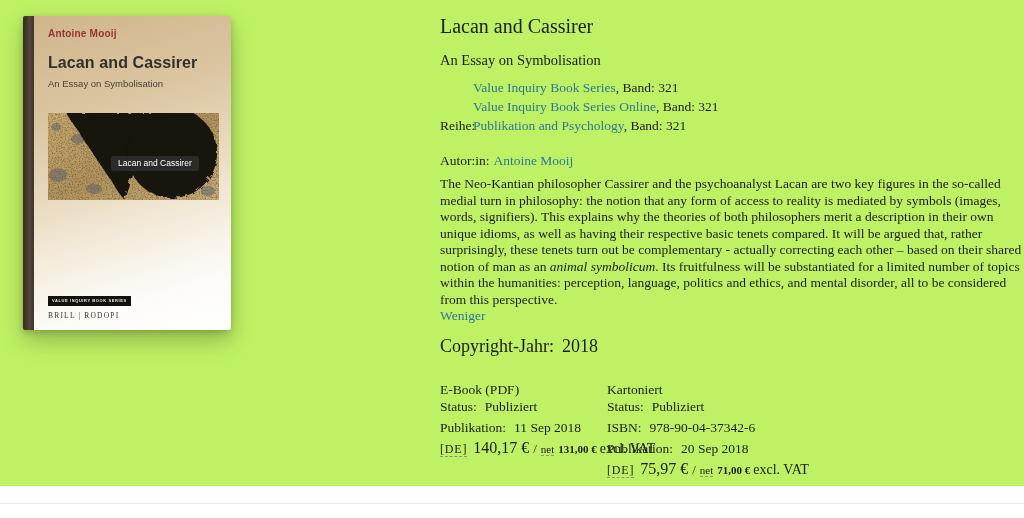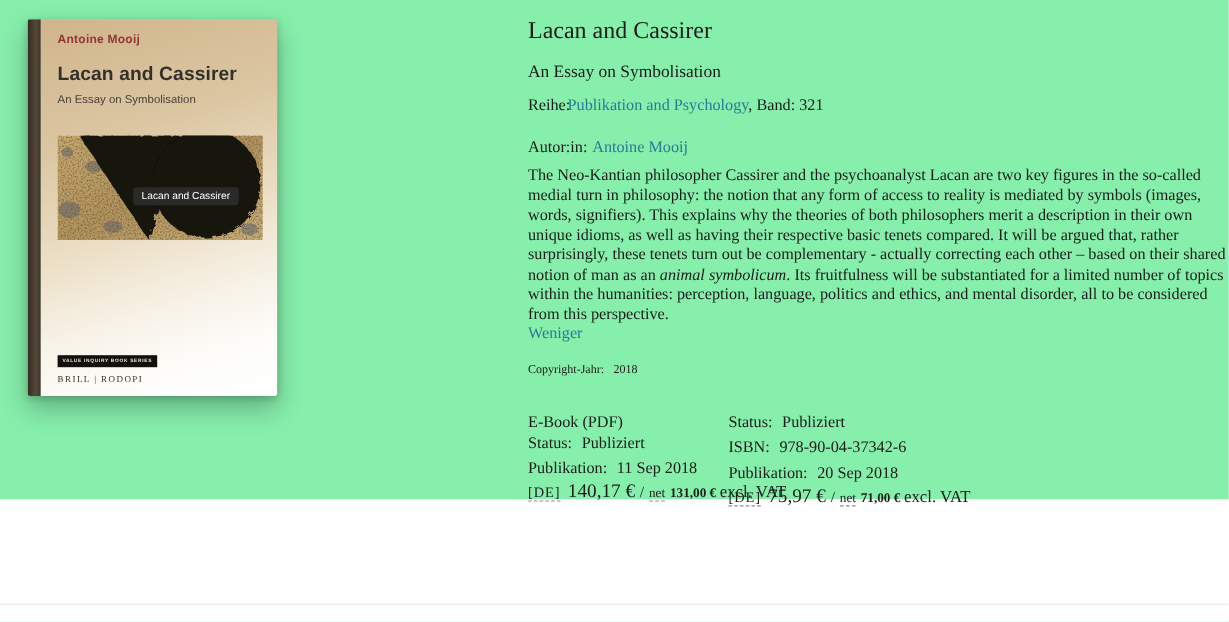--- a/index.html
+++ b/index.html
@@ -4,21 +4,21 @@
 <style>
   * { margin:0; padding:0; box-sizing:border-box; }
   html,body { background:#ffffff; }
   body {
     width:1024px; height:518px;
     font-family:"Liberation Serif","DejaVu Serif",serif;
     color:#1b1b19;
     position:relative;
     overflow:hidden;
   }
-  .page { position:relative; width:1024px; height:416px; background:#86efac; }
+  .page { position:relative; width:1024px; height:486px; background:#bef264; }
 
   
   .book-cover {
     position:absolute; left:23px; top:16px; width:208px; height:314px;
     display:flex; border-radius:2px; overflow:hidden;
     box-shadow:0 10px 22px rgba(0,0,0,.25), 0 2px 6px rgba(0,0,0,.16);
     cursor:pointer;
   }
   .spine { width:11px; background:linear-gradient(90deg,#352a22 0%,#54463a 60%,#40342a 100%); }
   .cover-face {
@@ -63,21 +63,21 @@
   a.link { color:#2c7897; text-decoration:none; cursor:pointer; }
   .detail-title { font-size:20px; font-weight:normal; color:#1c1c1a; margin-top:14px; line-height:24px; }
   .detail-subtitle { font-size:14.5px; margin-top:13px; line-height:18px; }
   .series-block { margin-top:9px; font-size:13.5px; line-height:19px; }
   .series-row { white-space:nowrap; }
   .series-label { display:inline-block; width:33px; }
   .author-row { margin-top:17px; font-size:13.5px; line-height:17px; }
   .author-label { margin-right:4px; }
   .description { margin-top:7px; font-size:13.5px; line-height:16.5px; color:#1b1b19; }
   .weniger { display:inline-block; font-size:13.5px; line-height:16.5px;text-align:right; }
-  .copyright-row { margin-top:13px; font-size:10px; line-height:17px; }
+  .copyright-row { margin-top:13px; font-size:18px; line-height:17px; }
   .label-gap { margin-right:8px; }
   .formats { position:relative; margin-top:14px; height:95px; font-size:13.5px; }
   .format-col { position:absolute; top:12px; }
   .format-col.c0 { left:0; }
   .format-col.c1 { left:167px; }
   .format-row { line-height:17px; white-space:nowrap; }
   .format-row.sp { margin-top:4px; }
   .price-row { margin-top:3px; white-space:nowrap; }
   .dashed-u { border-bottom:1px dashed #8f8f8f; }
   .region { font-size:12px; letter-spacing:.8px; }
@@ -136,20 +136,26 @@
       <div class="cover-publisher">BRILL | RODOPI</div>
     </div>
   </div>
 
   <div class="details">
     <h1 class="detail-title">Lacan and Cassirer</h1>
     <div class="detail-subtitle">An Essay on Symbolisation</div>
 
     <div class="series-block">
       <div class="series-row">
+        <span class="series-label"></span><a class="link">Value Inquiry Book Series</a><span>, Band: 321</span>
+      </div>
+      <div class="series-row">
+        <span class="series-label"></span><a class="link">Value Inquiry Book Series Online</a><span>, Band: 321</span>
+      </div>
+      <div class="series-row">
         <span class="series-label">Reihe:</span><a class="link">Publikation and Psychology</a><span>, Band: 321</span>
       </div>
     </div>
 
     <div class="author-row">
       <span class="author-label">Autor:in:</span><a class="link">Antoine Mooij</a>
     </div>
 
     <p class="description"><span>The Neo-Kantian philosopher Cassirer and the psychoanalyst Lacan are two key figures in the so-called medial turn in philosophy: the notion that any form of access to reality is mediated by symbols (images, words, signifiers). This explains why the theories of both philosophers merit a description in their own unique idioms, as well as having their respective basic tenets compared. It will be argued that, rather surprisingly, these tenets turn out be complementary - actually correcting each other – based on their shared notion of man as an </span><i>animal symbolicum</i><span>. Its fruitfulness will be substantiated for a limited number of topics within the humanities: perception, language, politics and ethics, and mental disorder, all to be considered from this perspective.</span><br>
       <a class="link weniger">Weniger</a>
@@ -168,20 +174,21 @@
         </div>
         <div class="format-row sp">
           <span class="label-gap">Publikation:</span><span>11 Sep 2018</span>
         </div>
         <div class="price-row">
           <span class="region dashed-u">[DE]</span><span class="price-main">140,17 €</span><span class="price-slash">/</span><span class="net-label dashed-u">net</span><span class="net-price">131,00 €</span><span class="vat-note">excl. VAT</span>
         </div>
       </div>
 
       <div class="format-col c1">
+        <div class="format-row">Kartoniert</div>
         <div class="format-row">
           <span class="label-gap">Status:</span><span>Publiziert</span>
         </div>
         <div class="format-row sp">
           <span class="label-gap">ISBN:</span><span>978-90-04-37342-6</span>
         </div>
         <div class="format-row sp">
           <span class="label-gap">Publikation:</span><span>20 Sep 2018</span>
         </div>
         <div class="price-row">

